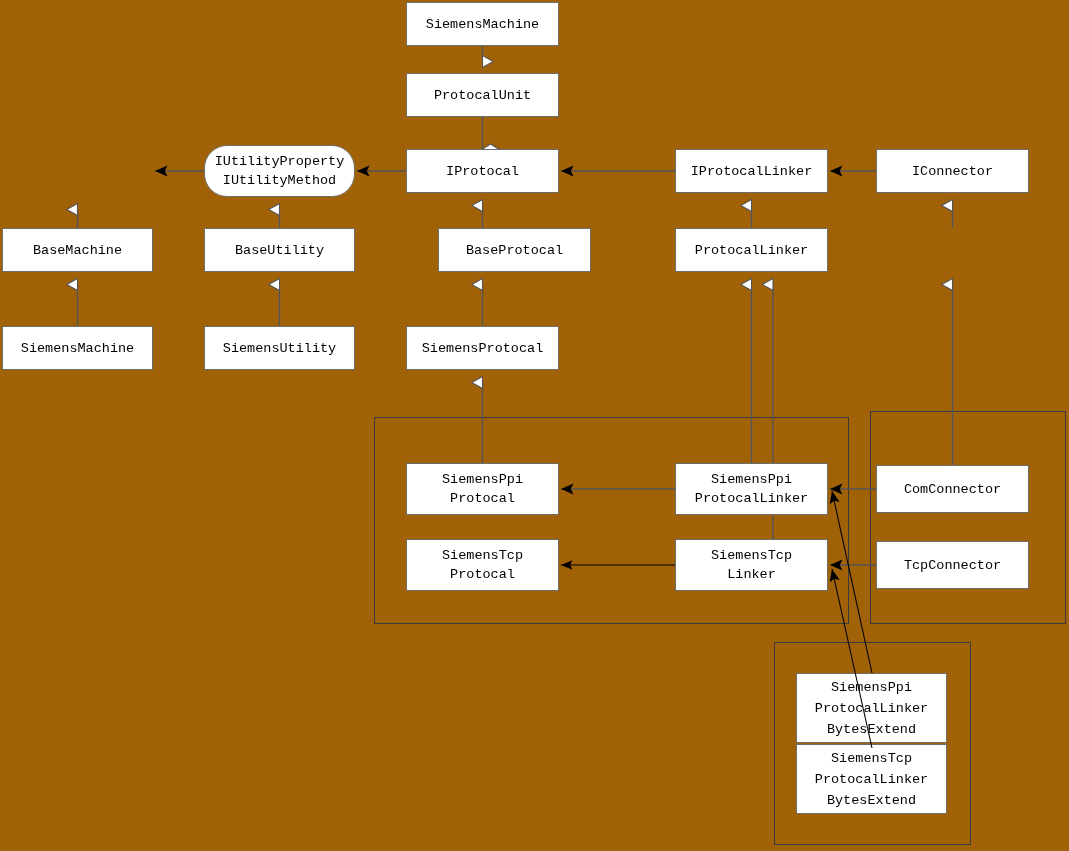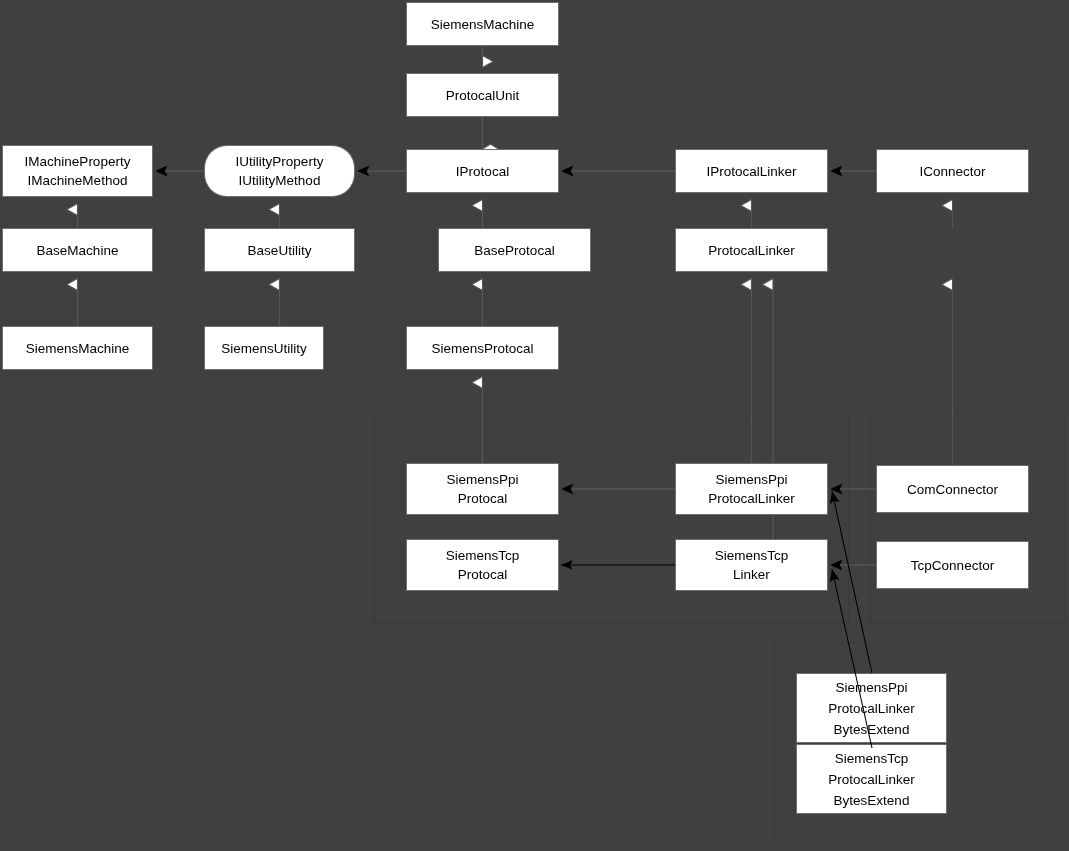--- a/index.html
+++ b/index.html
@@ -4,22 +4,22 @@
 <style>
   html, body {
     margin: 0;
     padding: 0;
     background: #ffffff;
   }
   #canvas {
     position: relative;
     width: 1069px;
     height: 851px;
-    background: #404040;
-    font-family: Liberation Sans, sans-serif;
+    background: #a16207;
+    font-family: Liberation Mono, monospace;
     overflow: hidden;
   }
   .node {
     position: absolute;
     box-sizing: border-box;
     border: 1px solid #6e6e6e;
     background: #ffffff;
     display: flex;
     align-items: center;
     justify-content: center;
@@ -130,22 +130,20 @@
       <line x1="675" y1="565" x2="561" y2="565" marker-end="url(#solidArrowThin)"></line>
 
       <line x1="773" y1="539" x2="773" y2="284.5" stroke="#555555" stroke-width="1.4" marker-end="url(#hollowTriUp)"></line>
     </g>
   </svg>
 
   <div class="node" style="left:406px; top:2px; width:153px; height:44px;">SiemensMachine</div>
 
   <div class="node" style="left:406px; top:73px; width:153px; height:44px;">ProtocalUnit</div>
 
-  <div class="node" style="left:2px; top:145px; width:151px; height:52px;">IMachineProperty
-IMachineMethod</div>
 
   <div class="node" style="left:204px; top:145px; width:151px; height:52px;border-radius:23px;">IUtilityProperty
 IUtilityMethod</div>
 
   <div class="node" style="left:406px; top:149px; width:153px; height:44px;">IProtocal</div>
 
   <div class="node" style="left:675px; top:149px; width:153px; height:44px;">IProtocalLinker</div>
 
   <div class="node" style="left:876px; top:149px; width:153px; height:44px;">IConnector</div>
 
@@ -153,21 +151,21 @@
 
   <div class="node" style="left:204px; top:228px; width:151px; height:44px;">BaseUtility</div>
 
   <div class="node" style="left:406px; top:228px; width:153px; height:44px;margin-left:32px;">BaseProtocal</div>
 
   <div class="node" style="left:675px; top:228px; width:153px; height:44px;">ProtocalLinker</div>
 
 
   <div class="node" style="left:2px; top:326px; width:151px; height:44px;">SiemensMachine</div>
 
-  <div class="node" style="left:204px; top:326px; width:120px; height:44px;text-align:right;">SiemensUtility</div>
+  <div class="node" style="left:204px; top:326px; width:151px; height:44px;text-align:right;">SiemensUtility</div>
 
   <div class="node" style="left:406px; top:326px; width:153px; height:44px;">SiemensProtocal</div>
 
   <div class="node" style="left:406px; top:463px; width:153px; height:52px;">SiemensPpi
 Protocal</div>
 
   <div class="node" style="left:675px; top:463px; width:153px; height:52px;">SiemensPpi
 ProtocalLinker</div>
 
   <div class="node" style="left:406px; top:539px; width:153px; height:52px;">SiemensTcp

